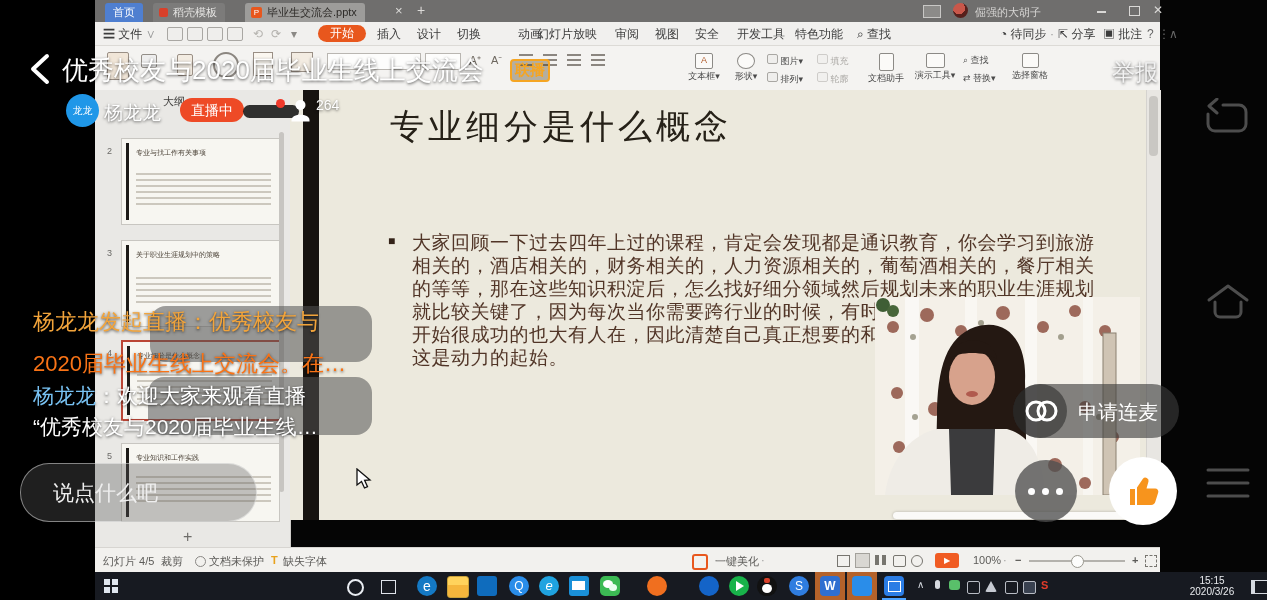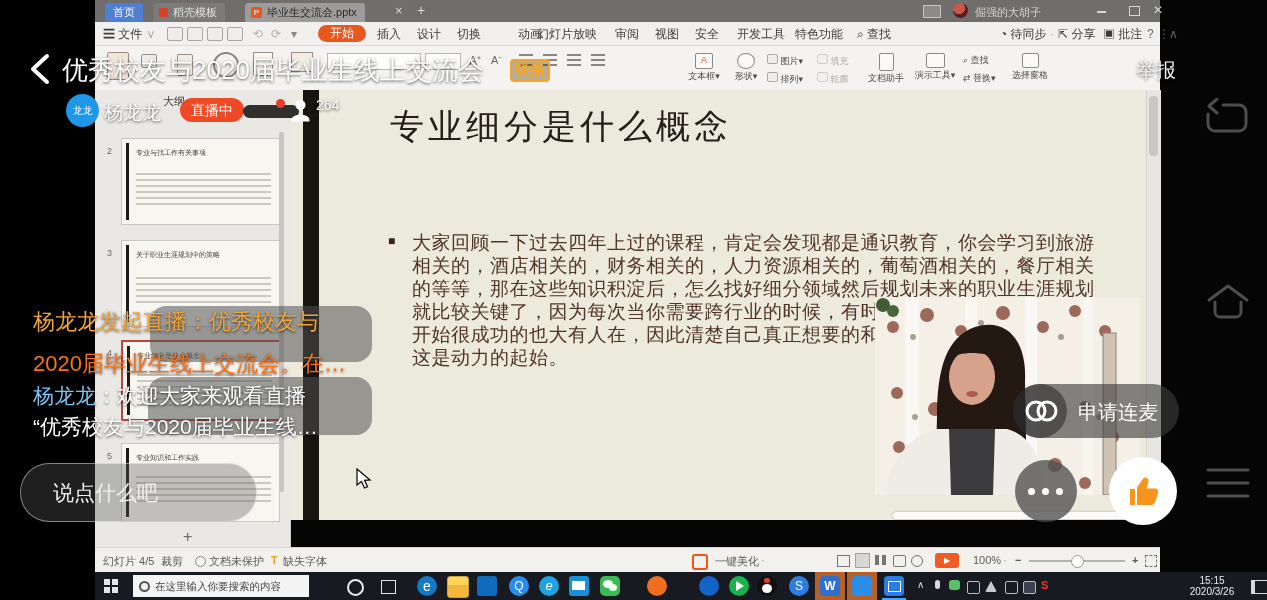--- a/index.html
+++ b/index.html
@@ -228,24 +228,20 @@
     <span class="a" style="left:1050px;top:7px;width:10px;height:10px;border:1px dashed #77756f;"></span>
   </div>
 
   <div class="a" id="taskbar">
     <div class="a" style="left:9px;top:7px;width:14px;height:14px;display:grid;grid-template-columns:6px 6px;grid-gap:2px;">
       <span style="background:#dfe6ee;width:6px;height:6px;"></span>
         <span style="background:#dfe6ee;width:6px;height:6px;"></span>
       <span style="background:#dfe6ee;width:6px;height:6px;"></span>
         <span style="background:#dfe6ee;width:6px;height:6px;"></span>
     </div>
-    <div class="a" style="left:38px;top:3px;width:176px;height:22px;background:#f4f4f4;">
-      <span class="a" style="left:6px;top:6px;width:7px;height:7px;border:2px solid #555;border-radius:50%;"></span>
-      <span class="a" style="left:22px;top:5px;font-size:10.5px;color:#454545;white-space:nowrap;">在这里输入你要搜索的内容</span>
-    </div>
     <div class="a" style="left:252px;top:7px;width:13px;height:13px;border:2px solid #e9edf2;border-radius:50%;"></div>
     <div class="a" style="left:286px;top:8px;width:13px;height:12px;border:1px solid #dfe3ea;"></div>
     <div class="a task-ico" style="left:322px;background:#1479c4;border-radius:50%;color:#fff;font-size:14px;text-align:center;line-height:20px;">e</div>
     <div class="a task-ico" style="left:352px;background:linear-gradient(#ffd35c 40%,#f5b63c 40%);border:1px solid #caa23a;"></div>
     <div class="a task-ico" style="left:382px;background:#0f6cbd;"></div>
     <div class="a task-ico" style="left:414px;background:#2a8de9;border-radius:50%;color:#fff;font-size:12px;text-align:center;line-height:20px;">Q</div>
     <div class="a task-ico" style="left:444px;background:#1fa3e0;border-radius:50%;color:#fff;font-size:13px;text-align:center;line-height:20px;font-style:italic;">e</div>
     <div class="a task-ico" style="left:474px;background:#1a90d8;">
       <span class="a" style="left:3px;top:5px;width:13px;height:9px;background:#fff;"></span>
     </div>
@@ -284,21 +280,21 @@
       <div>2020/3/26</div>
     </div>
     <div class="a" style="left:1156px;top:8px;width:12px;height:12px;border:1px solid #d6dae0;border-left-width:4px;"></div>
   </div>
 
   <svg class="a" style="left:27px;top:53px;" width="26" height="32" viewBox="0 0 26 32">
     <polyline points="20,3 6,16 20,29" fill="none" stroke="#fff" stroke-width="4" stroke-linecap="round" stroke-linejoin="round"></polyline>
   </svg>
   <div class="a shadow" style="left:62px;top:53px;font-size:26px;color:#fff;white-space:nowrap;">优秀校友与2020届毕业生线上交流会</div>
   <div class="a" style="left:510px;top:59px;font-size:15px;font-weight:bold;color:#f5a522;border:2px solid #f5a522;border-radius:4px;padding:0 3px;background:rgba(60,45,10,.35);">联播</div>
-  <div class="a shadow" style="left:1136px;top:57px;font-size:20px;color:#f2f2f2;">举报</div>
+  <div class="a shadow" style="left:1112px;top:57px;font-size:23px;color:#f2f2f2;">举报</div>
 
   <div class="a" style="left:66px;top:94px;width:33px;height:33px;border-radius:50%;background:#1f97e8;color:#fff;font-size:10px;text-align:center;line-height:33px;">龙龙</div>
   <div class="a shadow" style="left:104px;top:100px;font-size:19px;color:#fff;">杨龙龙</div>
   <div class="a" style="left:180px;top:98px;background:#ee4a26;color:#fff;font-size:14px;line-height:24px;padding:0 11px;border-radius:13px;">直播中</div>
   <div class="a" style="left:243px;top:105px;width:56px;height:13px;border-radius:7px;background:rgba(15,15,15,.85);"></div>
   <div class="a" style="left:276px;top:99px;width:9px;height:9px;border-radius:50%;background:#f0392b;"></div>
   <svg class="a" style="left:291px;top:99px;" width="19" height="23" viewBox="0 0 19 23">
     <circle cx="9.5" cy="6" r="5" fill="#fff"></circle>
     <path d="M0.5 21 c0-7 18-7 18 0 v1.5 H0.5 z" fill="#fff"></path>
   </svg>

